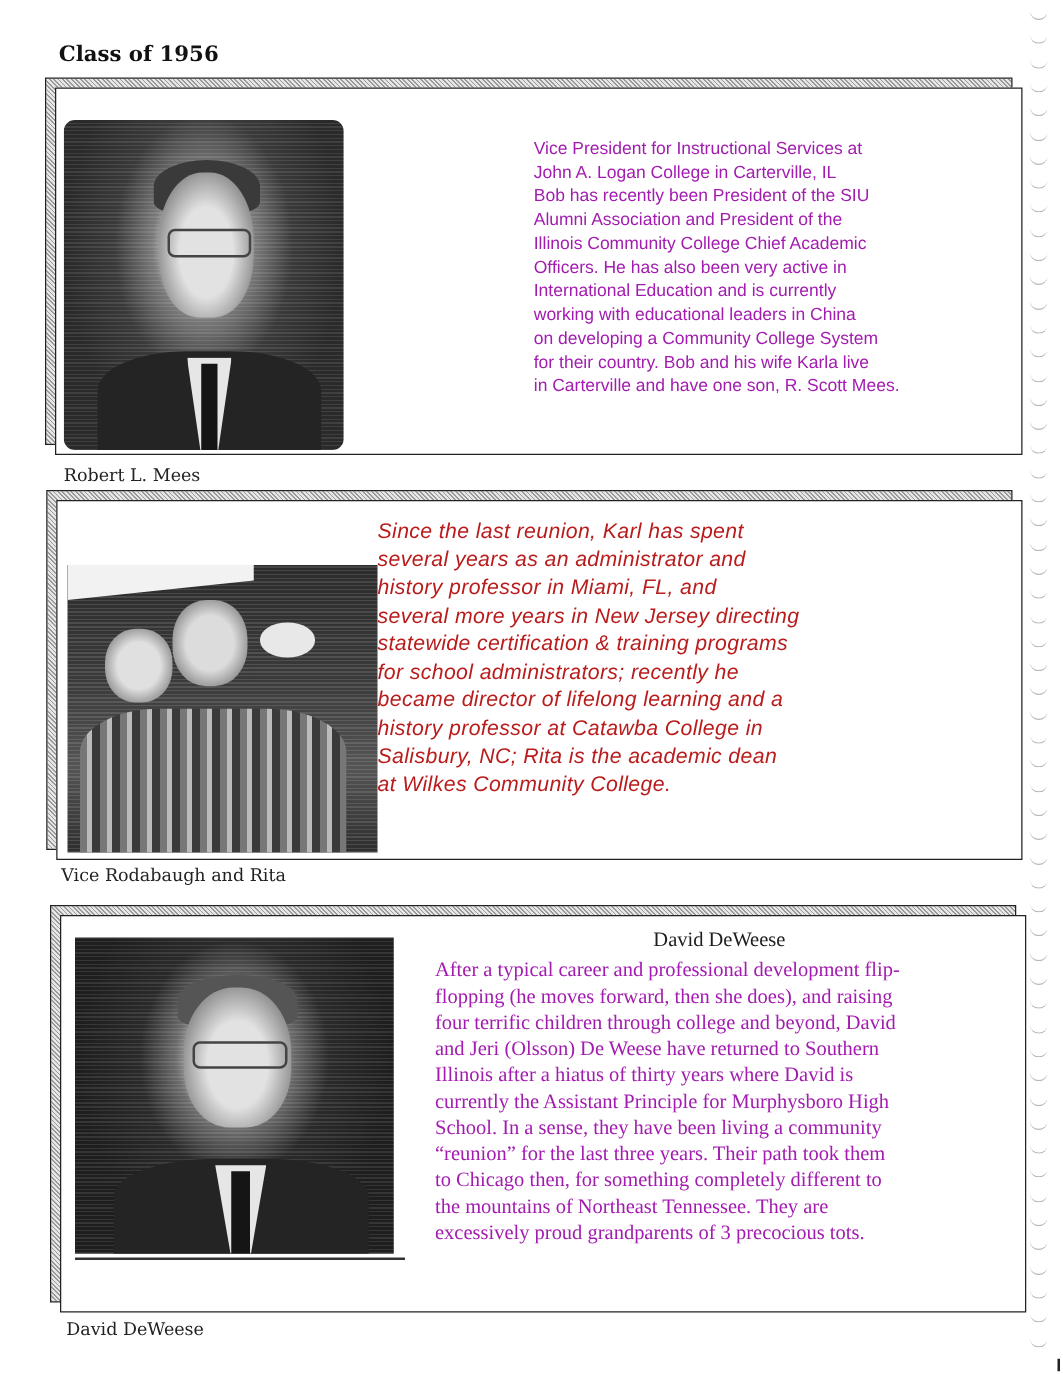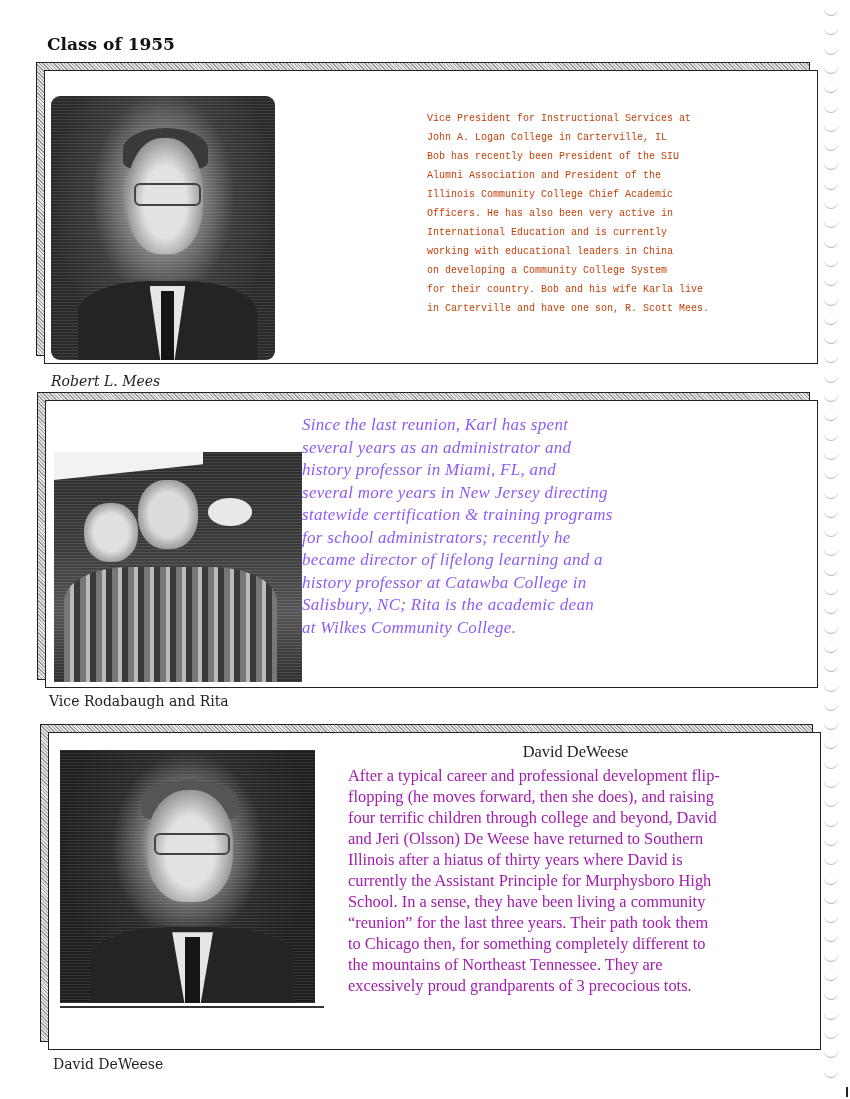--- a/index.html
+++ b/index.html
@@ -58,42 +58,42 @@
     background:#3a3a3a; border-radius:50% 50% 20% 20%;
   }
   .photo .glasses {
     position:absolute; left:37%; width:28%; top:33%; height:7%;
     border:2px solid #444; border-radius:6px;
   }
   .caption {
     position:absolute; font-family:"DejaVu Serif", serif; font-size:14px; color:#222;
   }
   .bio-serif {
-    position:absolute; font-family:Liberation Mono, monospace; font-size:10px;
-    line-height:19px; color:#c2410c; white-space:pre-line;
+    position:absolute; font-family:Liberation Sans, sans-serif; font-size:14px;
+    line-height:19px; color:#a21caf; white-space:pre-line;
   }
   .bio-hand {
-    position:absolute; font-family:Liberation Serif, serif; font-style:italic;
-    font-size:17px; line-height:22.5px; color:#8b5cf6; white-space:pre-line;
+    position:absolute; font-family:Liberation Sans, sans-serif; font-style:italic;
+    font-size:17px; line-height:22.5px; color:#b91c1c; white-space:pre-line;
     letter-spacing:0.3px;
   }
   .bio-times {
     position:absolute; font-family:"Liberation Serif", serif; font-size:16.4px;
     line-height:21px; color:#a21caf; white-space:pre-line;
   }
   .bio-heading {
     position:absolute; font-family:"Liberation Serif", serif; font-size:16.4px; color:#1e1e1e;
     text-align:center;
   }
   .rule { position:absolute; height:1.5px; background:#333; }
 </style>
 </head>
 <body>
 
-<div class="page-title">Class of 1955</div>
+<div class="page-title">Class of 1956</div>
 
 <div class="binding" id="binding">
     <span style="top: 8px;"></span>
     <span style="top: 27.3px;"></span>
     <span style="top: 46.6px;"></span>
     <span style="top: 65.9px;"></span>
     <span style="top: 85.2px;"></span>
     <span style="top: 104.5px;"></span>
     <span style="top: 123.8px;"></span>
     <span style="top: 143.1px;"></span>
@@ -163,21 +163,21 @@
 John A. Logan College in Carterville, IL
 Bob has recently been President of the SIU
 Alumni Association and President of the
 Illinois Community College Chief Academic
 Officers.  He has also been very active in
 International Education and is currently
 working with educational leaders in China
 on developing a Community College System
 for their country.  Bob and his wife Karla live
 in Carterville and have one son, R. Scott Mees.</div>
-<div class="caption" style="left:51px; top:373px;font-style:italic;">Robert L. Mees</div>
+<div class="caption" style="left:51px; top:373px;">Robert L. Mees</div>
 
 <div class="card" style="left:37px; top:392px; width:781px; height:296px;">
   <div class="shadow"></div>
   <div class="panel"></div>
 </div>
 <div class="photo" style="left:54px; top:452px; width:248px; height:230px;
             background:repeating-linear-gradient(0deg, rgba(255,255,255,0.12) 0 1px, rgba(0,0,0,0) 1px 3px),
                        linear-gradient(180deg,#2c2c2c 0%,#3a3a3a 40%,#555 70%,#2e2e2e 100%);" title="Photo of Karl Rodabaugh and Rita">
   <div style="position:absolute; left:0; top:0; width:60%; height:12%; background:#f2f2f2; transform:skewY(-6deg); transform-origin:0 0;"></div>
   <div style="position:absolute; left:12%; top:22%; width:22%; height:26%; border-radius:45%; background:radial-gradient(ellipse,#e0e0e0 0 45%,#8a8a8a 80%);"></div>

